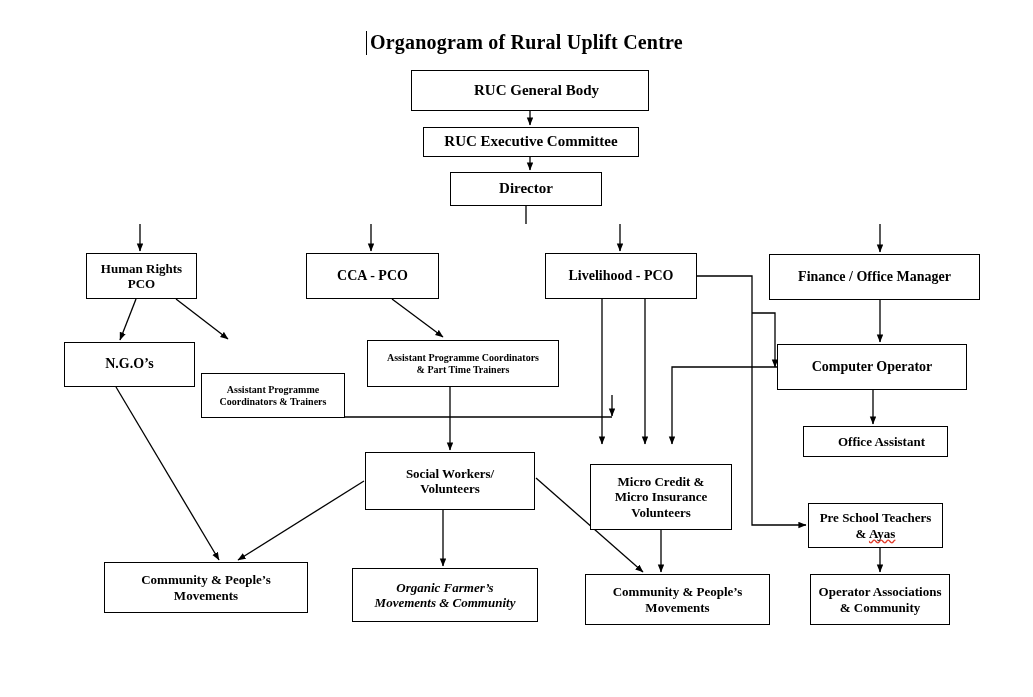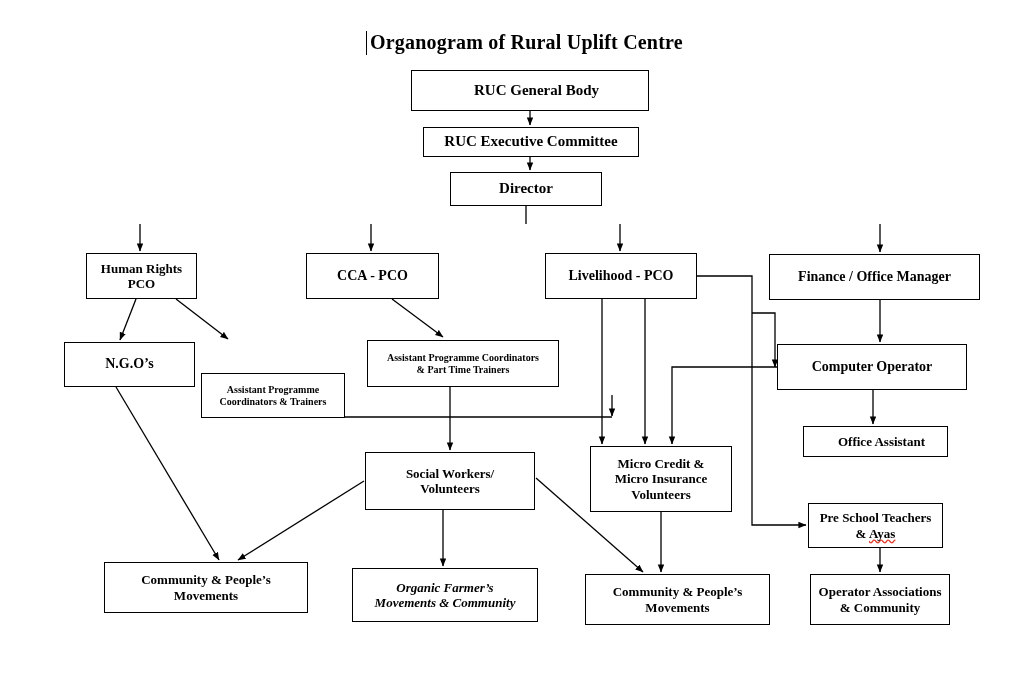--- a/index.html
+++ b/index.html
@@ -184,21 +184,21 @@
     <span class="lbl">Office Assistant</span>
   </div>
 
   <div class="node fs-13" style="left:365px; top:452px; width:170px; height:58px;">
     <span class="lbl">
       <span>Social Workers/</span><br>
       <span>Volunteers</span>
     </span>
   </div>
 
-  <div class="node fs-13" style="left:590px; top:446px; width:142px; height:66px;justify-content:flex-end;">
+  <div class="node fs-13" style="left:590px; top:464px; width:142px; height:66px;justify-content:flex-end;">
     <span class="lbl">
       <span>Micro Credit &amp;</span><br>
       <span>Micro Insurance</span><br>
       <span>Volunteers</span>
     </span>
   </div>
 
   <div class="node fs-13" style="left:808px; top:503px; width:135px; height:45px;">
     <span class="lbl">
       <span>Pre School Teachers</span><br>

